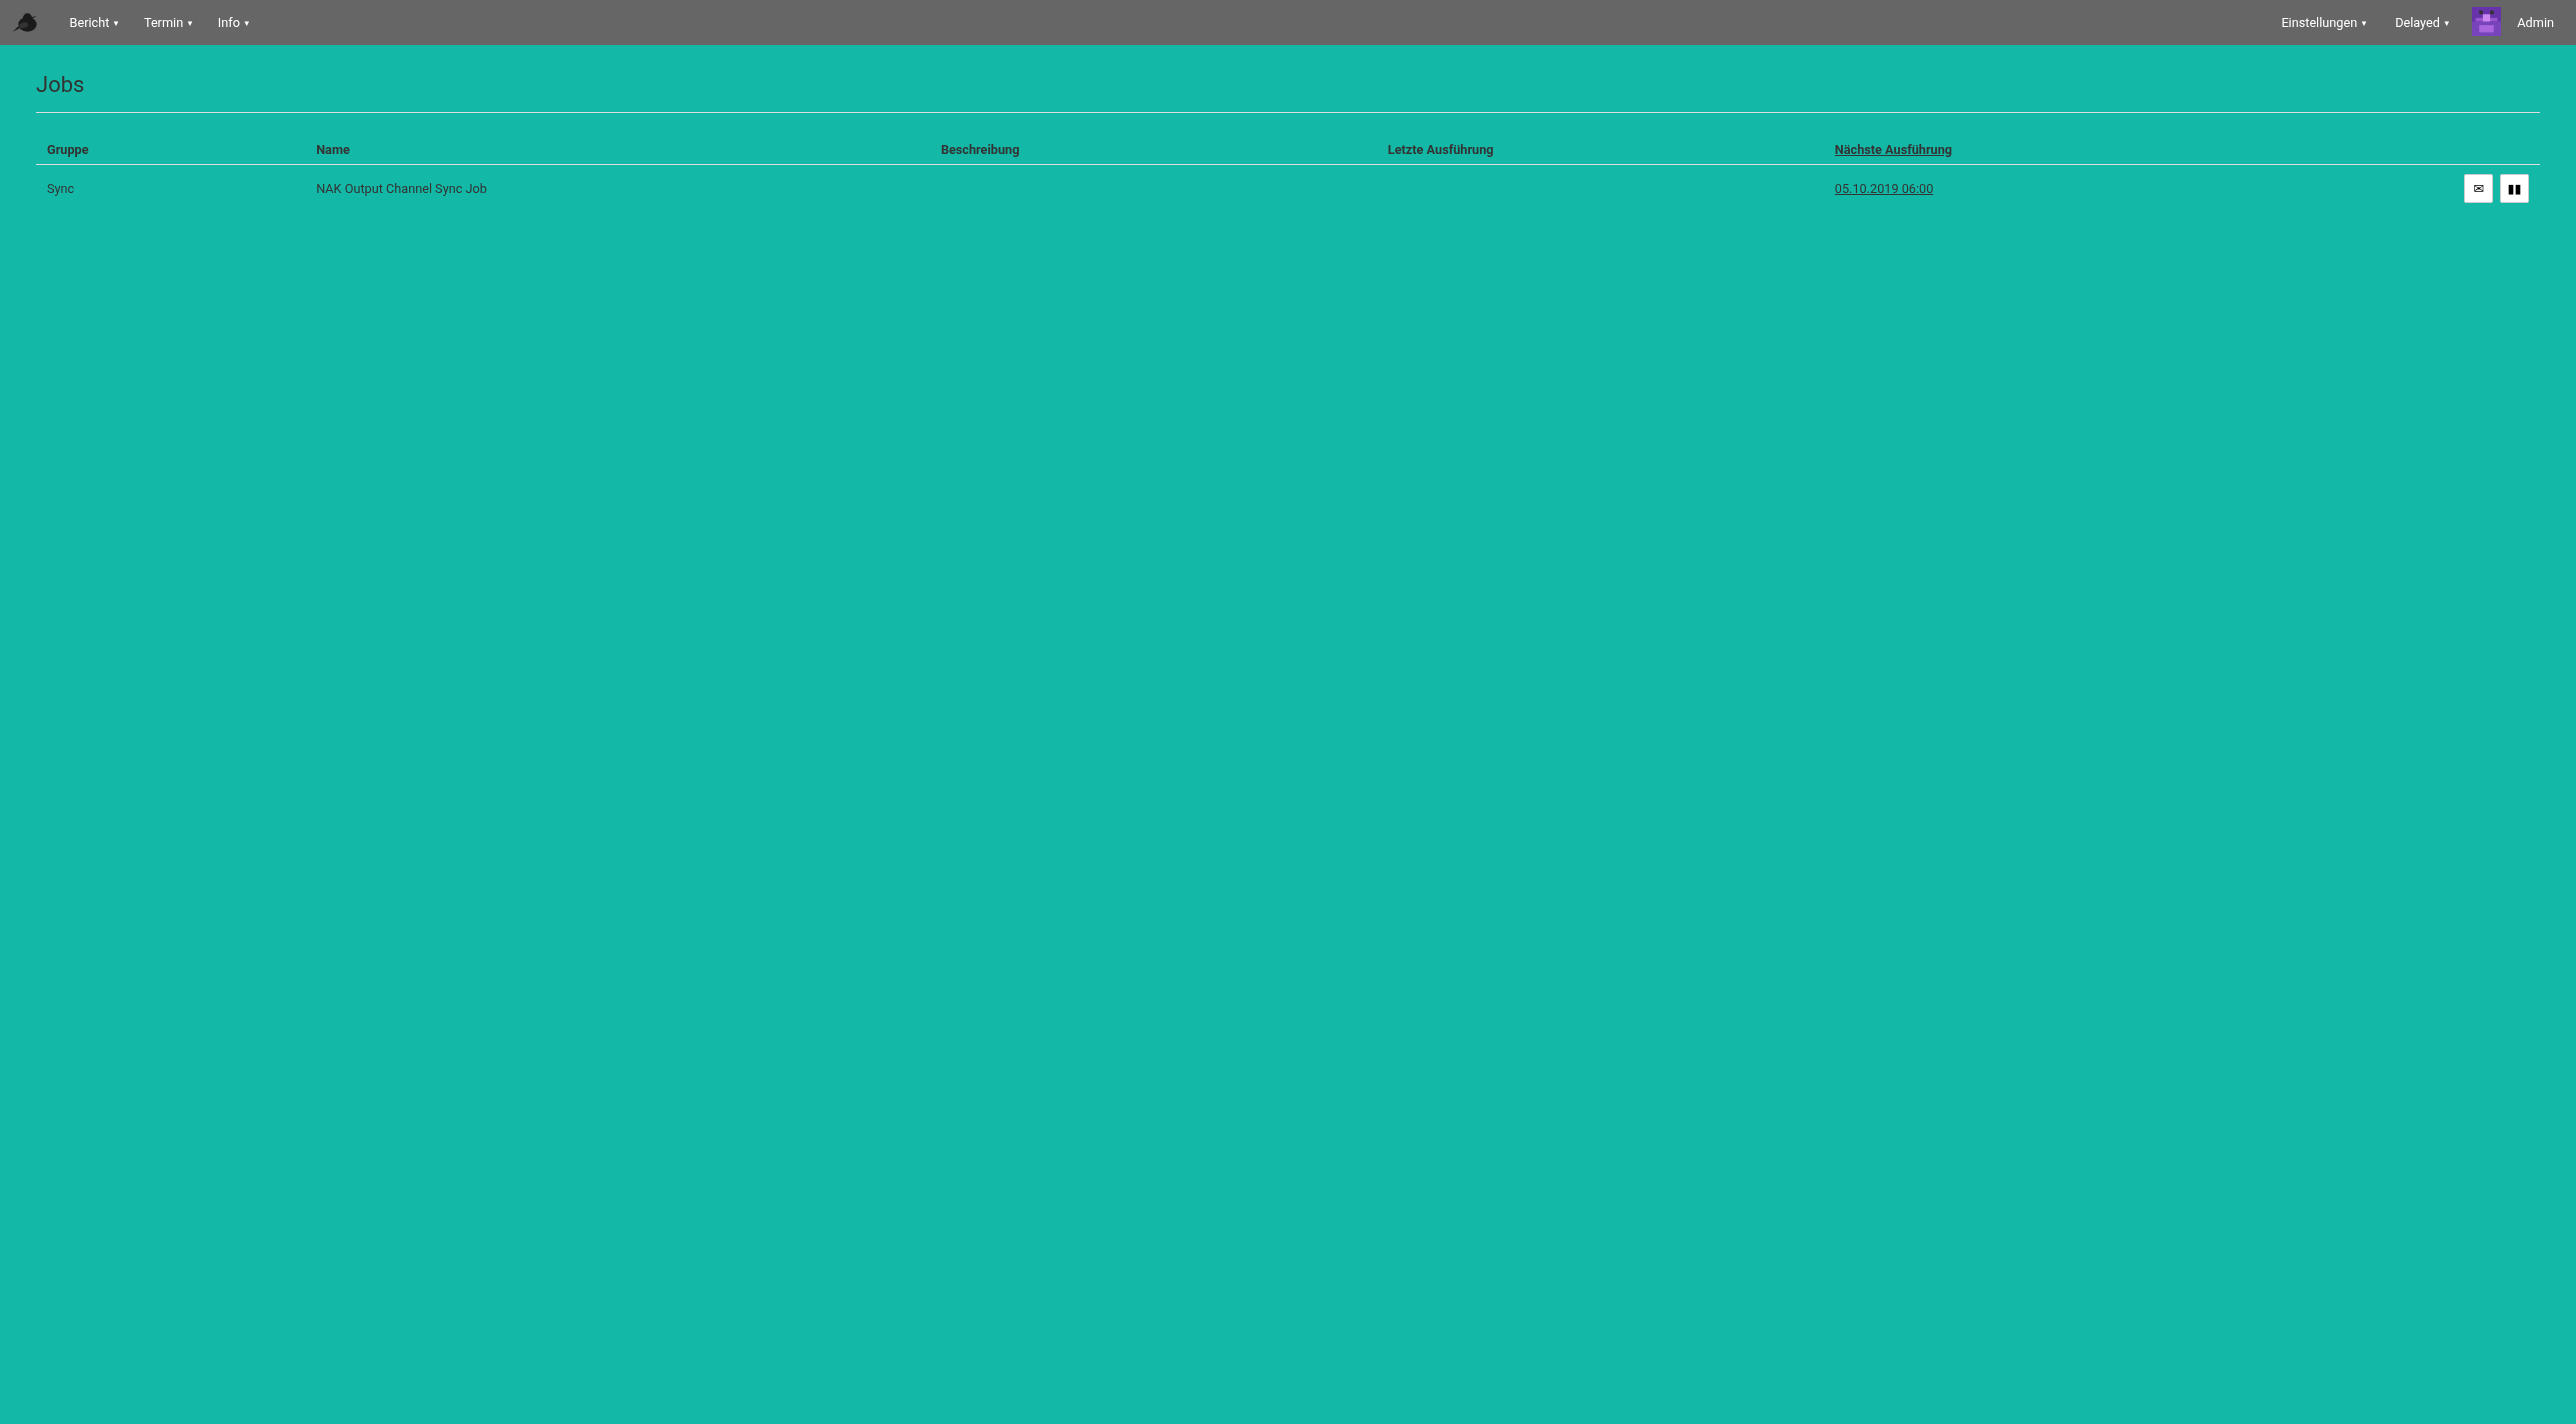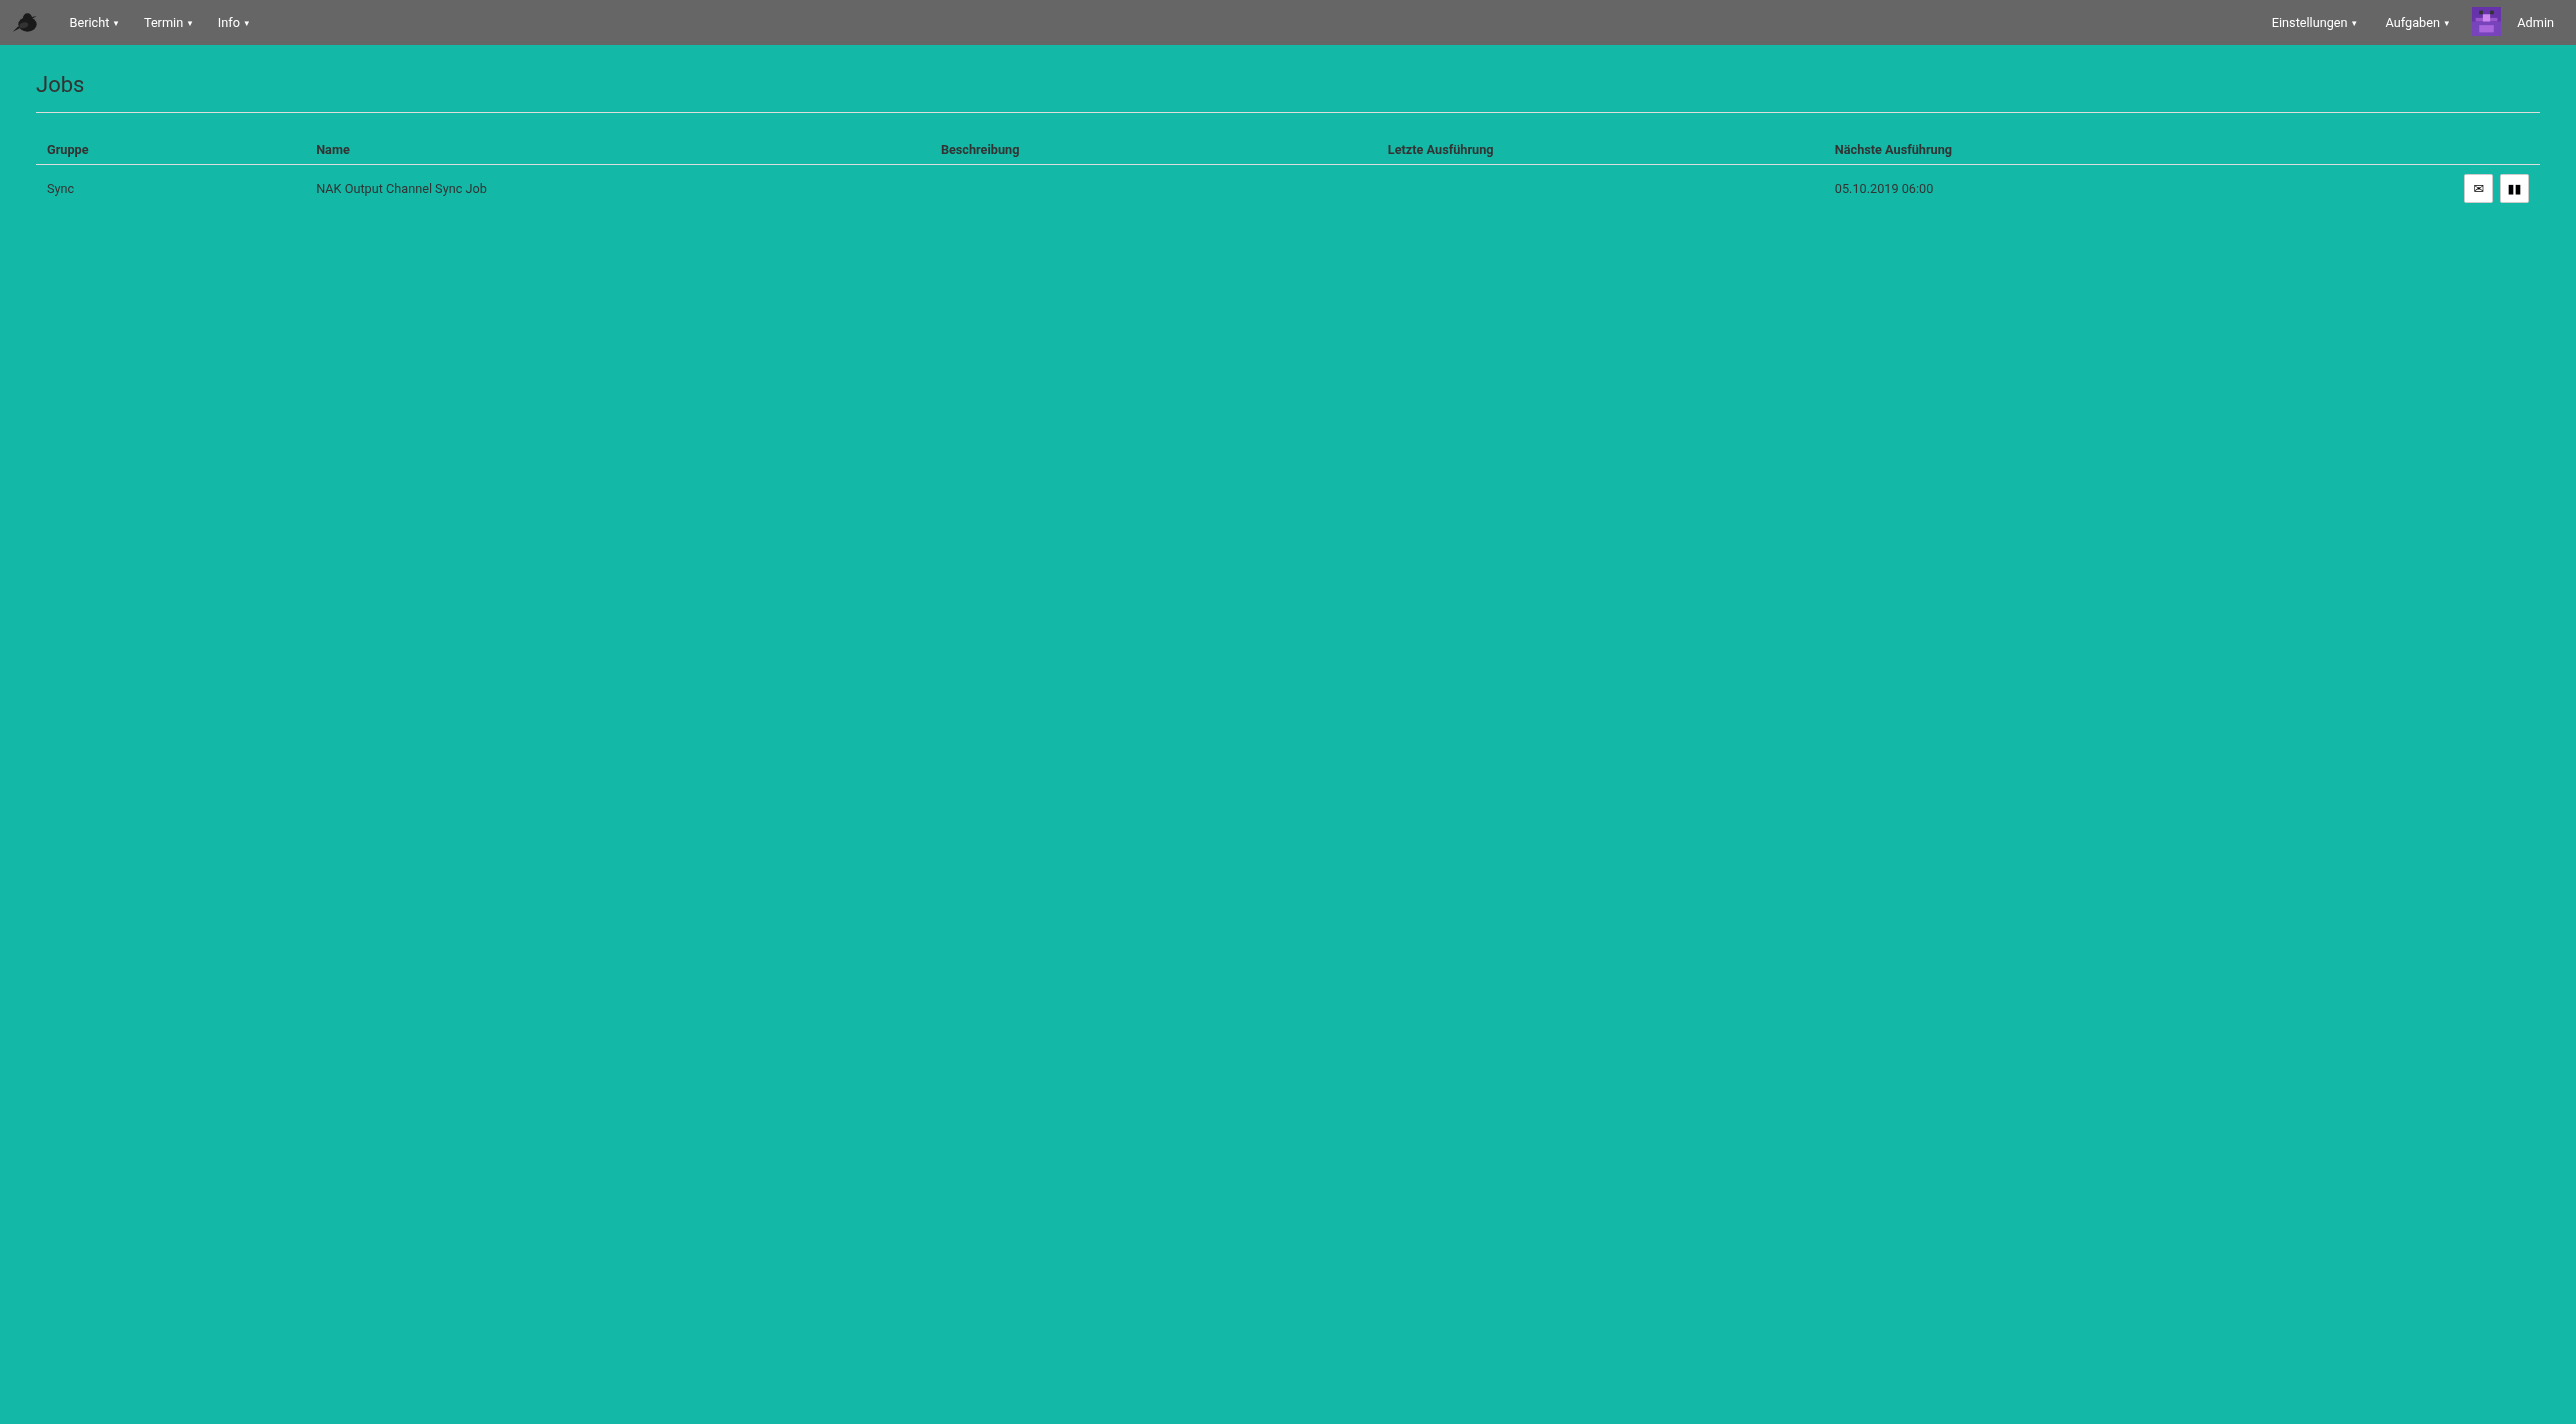--- a/index.html
+++ b/index.html
@@ -110,21 +110,21 @@
     }
 
     .jobs-table tr:last-child td {
       border-bottom: none;
     }
 
     .col-gruppe { width: 109px; }
     .col-name { width: 253px; }
     .col-beschreibung { width: 181px; }
     .col-letzte { width: 181px; }
-    .col-naechste { width: 199px; }
+    .col-naechste { width: 199px; text-decoration: underline; }
     .col-actions { width: 91px; text-align: right; }
 
     .action-btn {
       display: inline-flex;
       align-items: center;
       justify-content: center;
       width: 29px;
       height: 29px;
       border: 0.9px solid #ccc;
       background: #fff;
@@ -169,21 +169,21 @@
       <span class="caret">▾</span>
     </div>
   </div>
 
   <div class="navbar-right">
     <div class="nav-item">
       <span>Einstellungen</span>
       <span class="caret">▾</span>
     </div>
     <div class="nav-item">
-      <span>Aufgaben</span>
+      <span>Delayed</span>
       <span class="caret">▾</span>
     </div>
 
     <div style="margin: 0 5.4px;">
       <svg width="29" height="29" viewBox="0 0 8 8" xmlns="http://www.w3.org/2000/svg" style="image-rendering:pixelated;">
 
         <rect width="8" height="8" fill="#6633aa"></rect>
         <rect x="2" y="1" width="1" height="1" fill="#333"></rect>
         <rect x="5" y="1" width="1" height="1" fill="#333"></rect>
         <rect x="1" y="3" width="6" height="1" fill="#9955cc"></rect>

